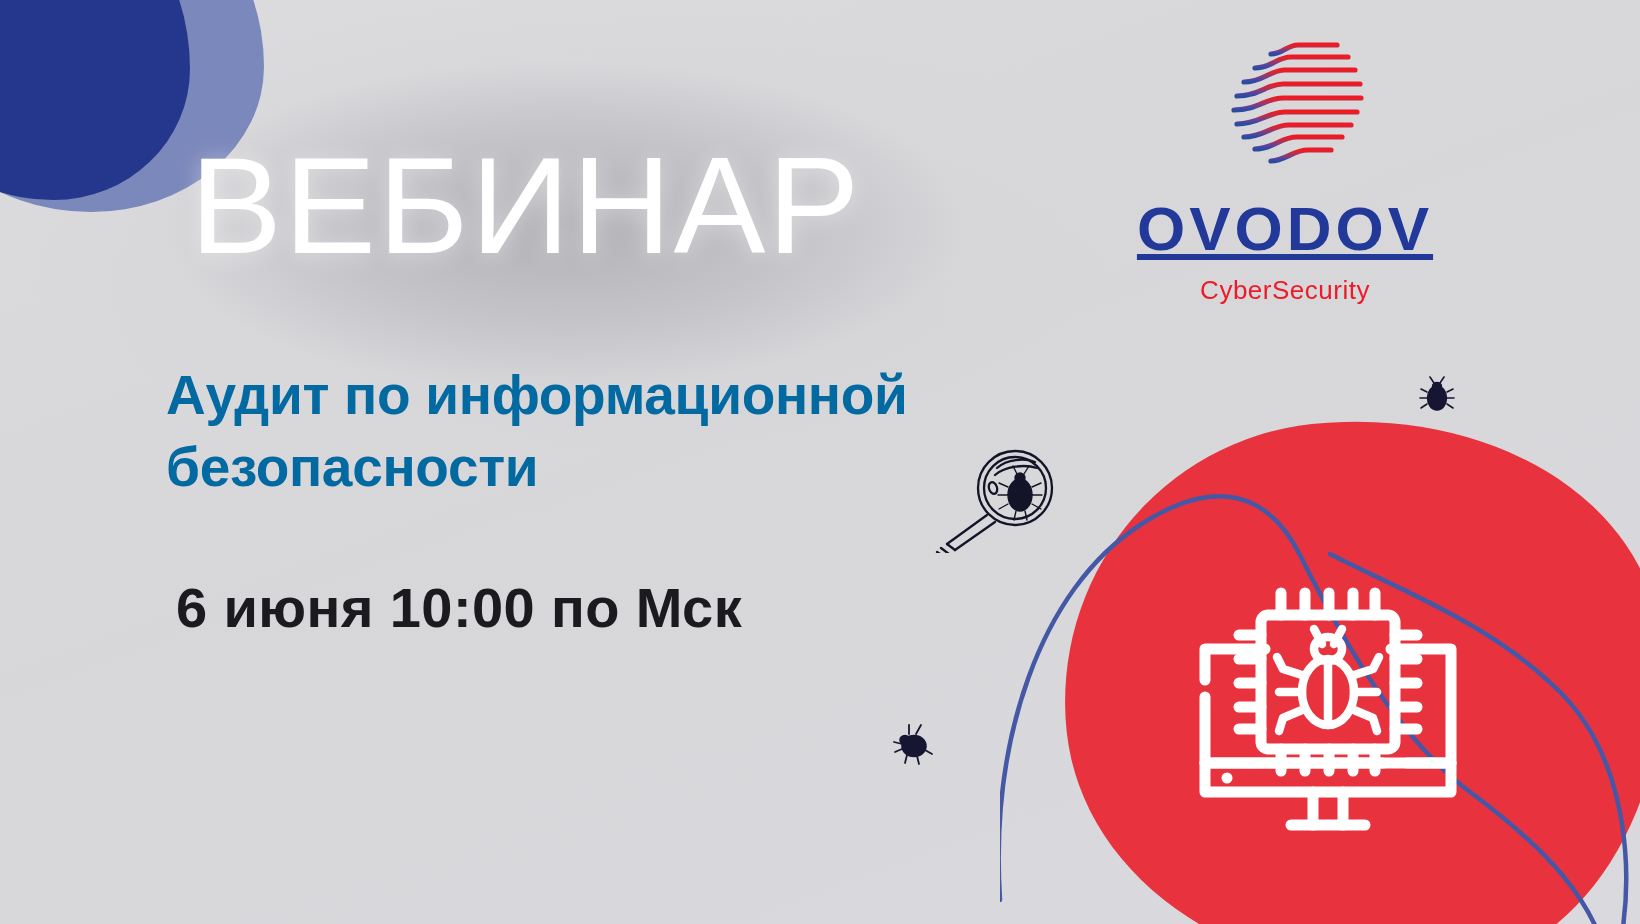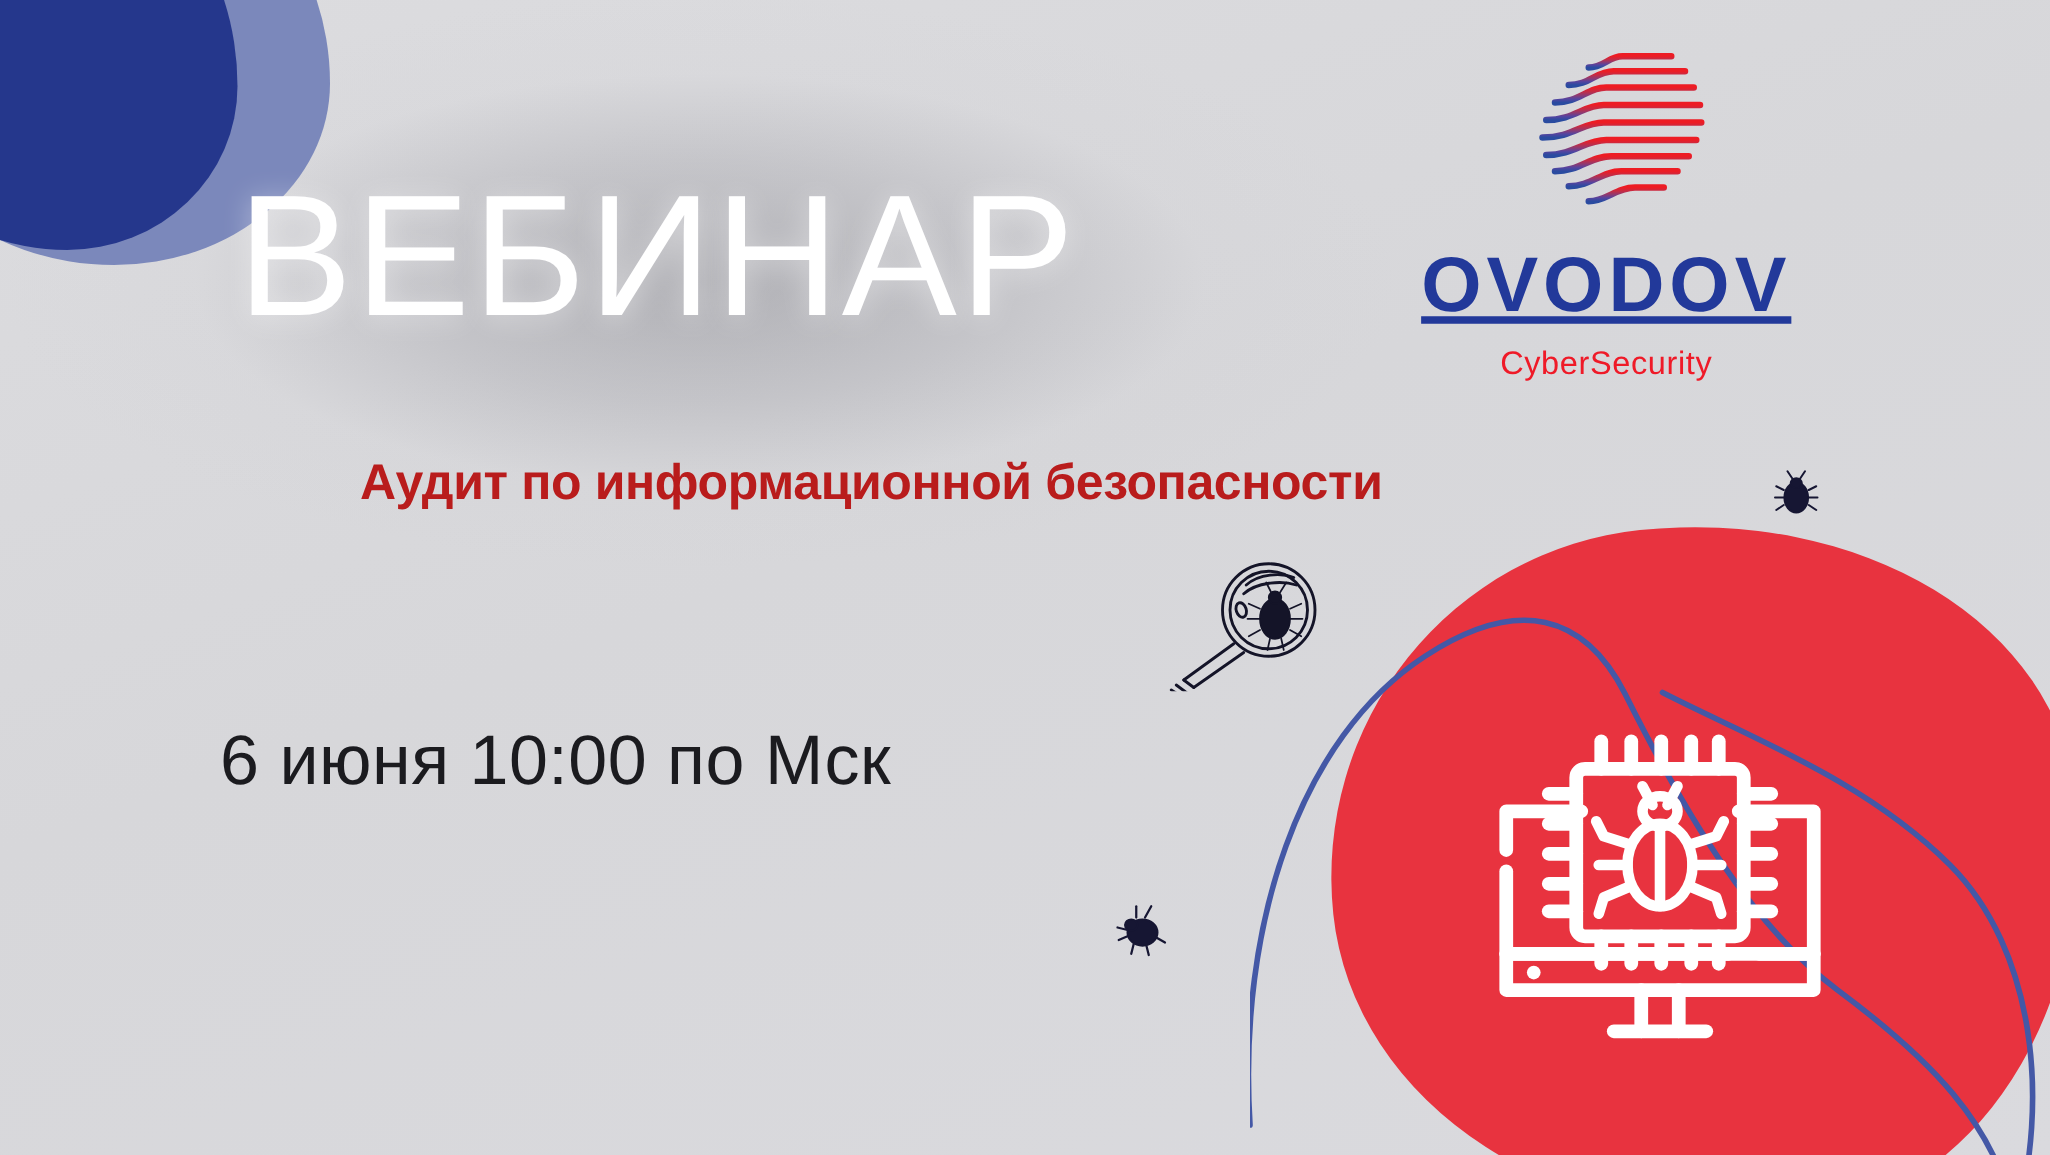--- a/index.html
+++ b/index.html
@@ -79,35 +79,34 @@
     color: #ffffff;
     white-space: nowrap;
     text-shadow: 0 2px 22px rgba(255,255,255,0.45);
   }
 
   .headline {
     position: absolute;
     left: 166px;
     top: 360px;
     width: 940px;
-    font-size: 40px;
+    font-size: 55px;
     line-height: 1.30;
     font-weight: 700;
-    color: #b91c1c;
+    color: #0369a1;
     letter-spacing: -0.3px;
-    text-align: right;
   }
 
   .datetime {
     position: absolute;
     left: 176px;
     top: 574px;
     font-size: 56px;
     line-height: 1.2;
-    font-weight: 400;
+    font-weight: 700;
     color: #1b1b1f;
     letter-spacing: 0.4px;
     white-space: nowrap;
   }
 
   
   .logo {
     position: absolute;
     left: 1075px;
     top: 30px;

